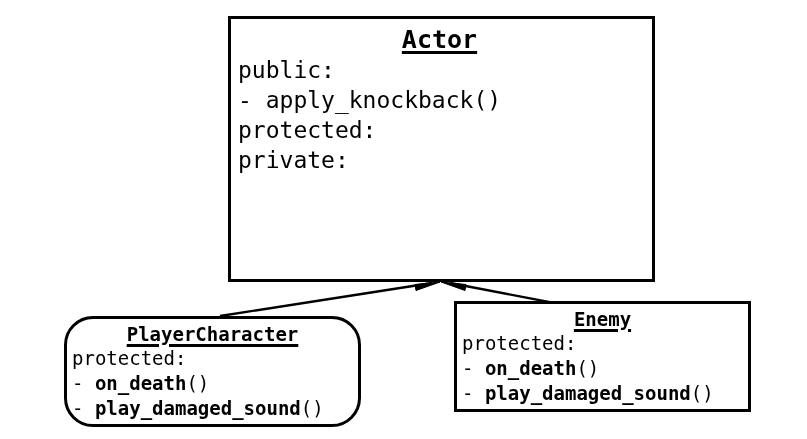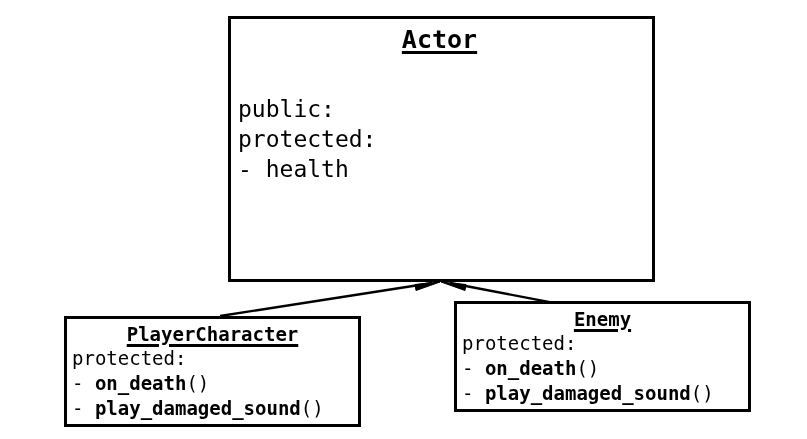--- a/index.html
+++ b/index.html
@@ -68,35 +68,35 @@
     height: 266px;
     padding: 6px 0 0 0;
   }
   #class-actor .class-title {
     font-size: 25px;
     line-height: 30px;
     padding-right: 4px;
   }
   #class-actor .members {
     padding-left: 7px;
-    margin-top: 39px;
   }
   #class-actor .member-line {
     font-size: 23px;
     line-height: 30px;
     letter-spacing: 0px;
   }
 
   
   #class-playercharacter {
     left: 64px;
     top: 316px;
     width: 297px;
     height: 111px;
     padding: 3px 0 0 0;
+    border-radius: 29px;
   }
   #class-enemy {
     left: 454px;
     top: 301px;
     width: 297px;
     height: 111px;
     padding: 3px 0 0 0;
   }
   .derived .class-title {
     font-size: 19px;
@@ -123,22 +123,23 @@
 
       <line x1="596" y1="311" x2="450" y2="283" stroke-width="2.4"></line>
       <polygon points="441,282 466,284.5 465,290.5" stroke-width="1"></polygon>
     </g>
   </svg>
 
   <div class="class-box" id="class-actor">
     <div class="class-title">Actor</div>
     <div class="members">
       <div class="member-line"><span>public:</span><span class="bold"></span><span></span></div>
+      <div class="member-line"><span>- apply_knockback()</span><span class="bold"></span><span></span></div>
       <div class="member-line"><span>protected:</span><span class="bold"></span><span></span></div>
-      <div class="member-line"><span>- health</span><span class="bold"></span><span></span></div>
+      <div class="member-line"><span>private:</span><span class="bold"></span><span></span></div>
     </div>
   </div>
 
   <div class="class-box derived" id="class-playercharacter">
     <div class="class-title">PlayerCharacter</div>
     <div class="members">
       <div class="member-line"><span>protected:</span><span class="bold"></span><span></span></div>
       <div class="member-line"><span>- </span><span class="bold">on_death</span><span>()</span></div>
       <div class="member-line"><span>- </span><span class="bold">play_damaged_sound</span><span>()</span></div>
     </div>

